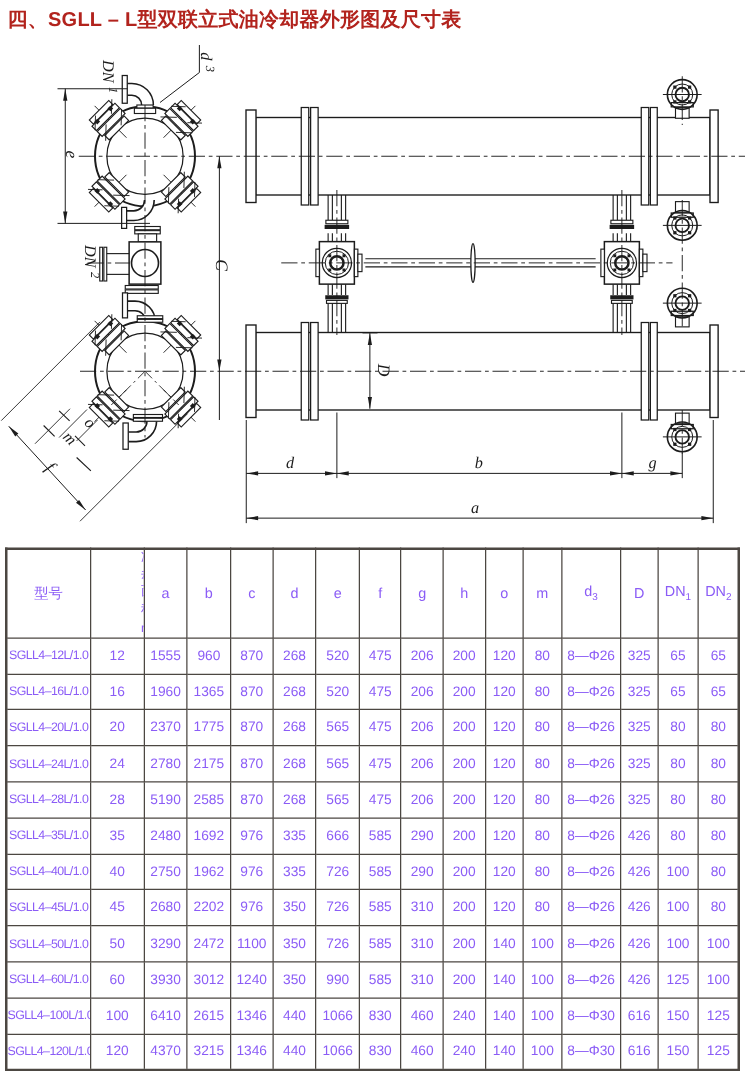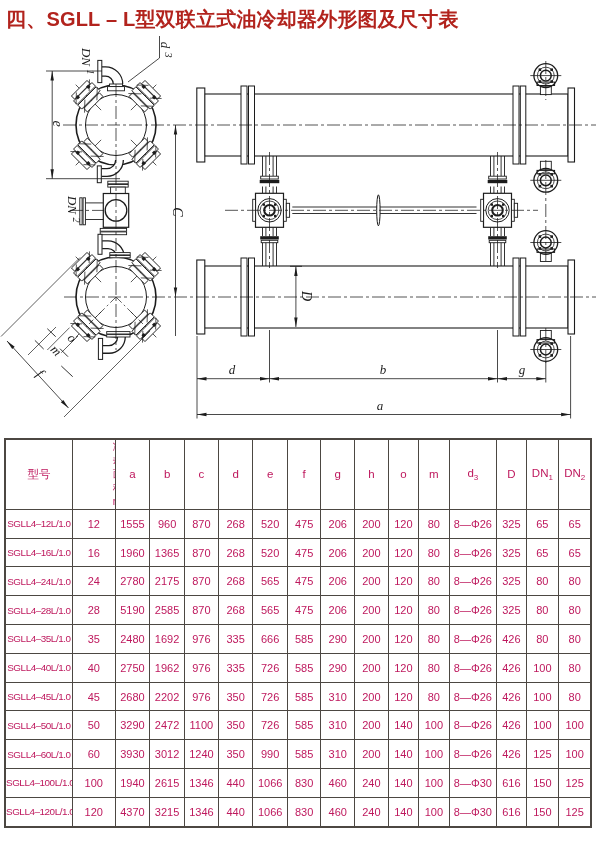--- a/index.html
+++ b/index.html
@@ -1,18 +1,18 @@
 <!DOCTYPE html>
 <html><head><meta charset="utf-8">
 <style>
 html,body{margin:0;padding:0;background:#fff;}
 body{width:600px;height:857px;position:relative;font-family:"Liberation Sans",sans-serif;}
-#title{position:absolute;left:6px;top:6px;font-size:20px;font-weight:bold;color:#b2231d;letter-spacing:0.2px;white-space:nowrap;}
+#title{position:absolute;left:6px;top:6px;font-size:16px;font-weight:bold;color:#b2231d;letter-spacing:0.2px;white-space:nowrap;}
 #draw{position:absolute;left:0;top:0;}
-#tbl{position:absolute;left:4px;top:438px;border-collapse:collapse;table-layout:fixed;width:587px;color:#be185d;}
+#tbl{position:absolute;left:4px;top:438px;border-collapse:collapse;table-layout:fixed;width:587px;color:#8b5cf6;}
 #tbl td{border:1px solid #4c4742;text-align:center;vertical-align:middle;font-size:11px;padding:0;height:27.8px;overflow:hidden;}
 #tbl{border:2px solid #4c4742;}
 #tbl td.hd{font-size:11.5px;height:33px;line-height:1.25;}
 #tbl td.hd2{font-size:10px;line-height:1.35;letter-spacing:-0.2px;padding-left:40px;}
 #tbl td.tn{font-size:9.9px;white-space:nowrap;letter-spacing:-0.45px;}
 #tbl sup,#tbl sub{font-size:8px;}
 </style></head>
 <body>
 <div id="title">四、SGLL – L型双联立式油冷却器外形图及尺寸表</div>
 <svg id="draw" width="600" height="437" viewBox="0 0 600 437">
@@ -410,20 +410,38 @@
         <td>206</td>
         <td>200</td>
         <td>120</td>
         <td>80</td>
         <td>8—Φ26</td>
         <td>325</td>
         <td>65</td>
         <td>65</td>
       </tr>
 <tr>
+        <td class="tn">SGLL4–20L/1.0</td>
+        <td>20</td>
+        <td>2370</td>
+        <td>1775</td>
+        <td>870</td>
+        <td>268</td>
+        <td>565</td>
+        <td>475</td>
+        <td>206</td>
+        <td>200</td>
+        <td>120</td>
+        <td>80</td>
+        <td>8—Φ26</td>
+        <td>325</td>
+        <td>80</td>
+        <td>80</td>
+      </tr>
+<tr>
         <td class="tn">SGLL4–24L/1.0</td>
         <td>24</td>
         <td>2780</td>
         <td>2175</td>
         <td>870</td>
         <td>268</td>
         <td>565</td>
         <td>475</td>
         <td>206</td>
         <td>200</td>
@@ -538,21 +556,21 @@
         <td>140</td>
         <td>100</td>
         <td>8—Φ26</td>
         <td>426</td>
         <td>125</td>
         <td>100</td>
       </tr>
 <tr>
         <td class="tn">SGLL4–100L/1.0</td>
         <td>100</td>
-        <td>1940</td>
+        <td>6410</td>
         <td>2615</td>
         <td>1346</td>
         <td>440</td>
         <td>1066</td>
         <td>830</td>
         <td>460</td>
         <td>240</td>
         <td>140</td>
         <td>100</td>
         <td>8—Φ30</td>

